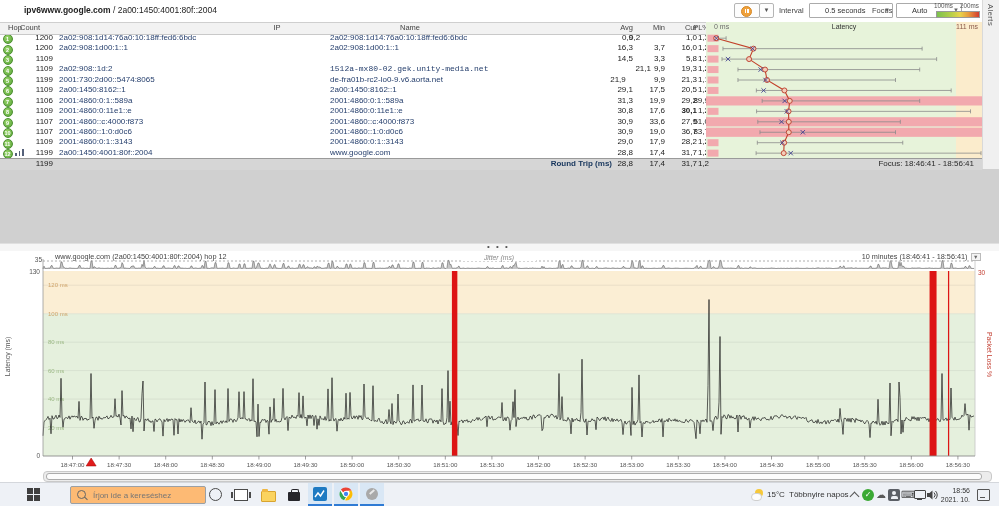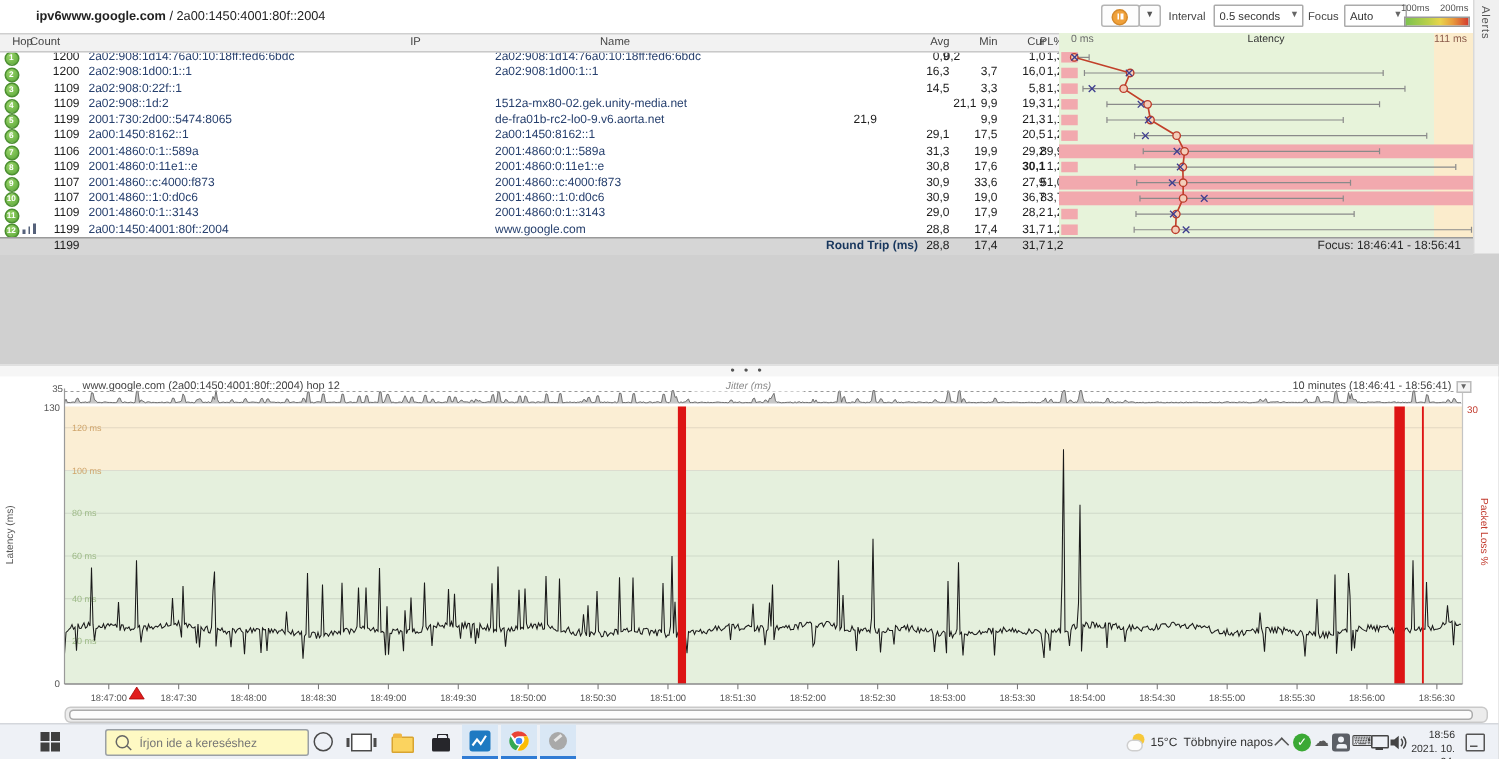--- a/index.html
+++ b/index.html
@@ -4,21 +4,21 @@
 <style>
   html,body{width:999px;height:506px;margin:0;overflow:hidden;background:#d0d0d0;
     font-family:"Liberation Sans",sans-serif;-webkit-font-smoothing:antialiased}
   #app{position:absolute;left:0;top:0;width:999px;height:482px;background:#d0d0d0}
   
   #titlebar{position:absolute;left:0;top:0;width:999px;height:22px;background:#fff;border-bottom:1px solid #d6d6d6}
   #title{position:absolute;left:24px;top:5px;font-size:8.5px;color:#222}
   #title b{font-weight:bold}
   .ctl-label{position:absolute;top:6px;font-size:7.5px;color:#444}
   .ctl-select{position:absolute;top:3px;height:13px;background:#fff;border:1px solid #ababab;border-radius:1px;
-    font-size:7.5px;color:#333;line-height:13px;padding:0 3px;cursor:default}
+    font-size:7.5px;color:#333;line-height:13px;padding:0 15px;cursor:default}
   .ctl-select .arr{position:absolute;right:2px;top:0;color:#666;font-size:6px;line-height:13px}
   #pause-btn{position:absolute;left:734px;top:3px;width:24px;height:13px;background:#fdfdfd;border:1px solid #b5b5b5;border-radius:2px}
   #pause-circle{position:absolute;left:6px;top:1.5px;width:9px;height:9px;border-radius:50%;background:#f0a13a;border:1px solid #d5892a}
   #pause-circle i{position:absolute;top:2.5px;width:1.5px;height:4px;background:#fff}
   #pause-circle i.l{left:2.5px}#pause-circle i.r{left:5px}
   #pause-arrow{position:absolute;left:759px;top:3px;width:13px;height:13px;background:#fdfdfd;border:1px solid #b5b5b5;border-radius:2px;
     font-size:6px;color:#555;text-align:center;line-height:13px}
   #scale-legend{position:absolute;left:936px;top:11px;width:42px;height:5px;border:1px solid #999;
     background:linear-gradient(90deg,#7cc24f 0%,#b9cf4a 35%,#e8d44c 55%,#e89b3c 75%,#d43b2f 100%)}
   #scale-100{position:absolute;left:934px;top:2px;font-size:6.3px;color:#555}
@@ -67,21 +67,21 @@
   #scrollbar{position:absolute;left:43px;top:220px;width:947px;height:9px;background:#ececec;
     border:1px solid #c9c9c9;border-radius:4px;z-index:5}
   #scrollbar .thumb{position:absolute;left:2px;top:1px;width:934px;height:5px;background:#fcfcfc;
     border:1px solid #ababab;border-radius:3px;cursor:grab}
   
   #taskbar{position:absolute;left:0;top:482px;width:999px;height:24px;background:#eef1f6;border-top:1px solid #d4d7dc}
   #start{position:absolute;left:27px;top:5px;width:14px;height:14px;cursor:pointer}
   #start i{position:absolute;width:6px;height:6px;background:#3f3f3f}
   #start i:nth-child(1){left:0;top:0}#start i:nth-child(2){left:7px;top:0}
   #start i:nth-child(3){left:0;top:7px}#start i:nth-child(4){left:7px;top:7px}
-  #search{position:absolute;left:70px;top:3px;width:134px;height:16px;background:#fef9c3;border:1px solid #9aa0a6;border-radius:2px}
+  #search{position:absolute;left:70px;top:3px;width:134px;height:16px;background:#fdba74;border:1px solid #9aa0a6;border-radius:2px}
   #search input{position:absolute;left:20px;top:1px;width:108px;height:12px;border:none;outline:none;font-size:8px;color:#444;
     font-family:"Liberation Sans",sans-serif;background:transparent}
   #mag{position:absolute;left:6px;top:3px;width:7px;height:7px;border:1.2px solid #666;border-radius:50%}
   #mag:after{content:"";position:absolute;left:6px;top:7px;width:4px;height:1.2px;background:#666;transform:rotate(45deg)}
   .tb-cell{position:absolute;top:0;width:24px;height:23px;display:flex;align-items:center;justify-content:center;cursor:pointer}
   .tb-cell.active{background:#d9e7f5;border-bottom:2px solid #2f7bd4;height:21px}
   #cortana-i{width:11px;height:11px;border:1.6px solid #4a4a4a;border-radius:50%}
   #taskview-i{position:relative;width:12px;height:10px;border:1.2px solid #4a4a4a;background:#fff}
   #taskview-i:before,#taskview-i:after{content:"";position:absolute;top:2px;width:2px;height:6px;background:#4a4a4a}
   #taskview-i:before{left:-4px}#taskview-i:after{right:-4px}
@@ -167,42 +167,41 @@
         <span class="c ipc" style="left: 59px; width: 262px;">2a02:908:1d00:1::1</span>
         <span class="c ipc" style="left: 330px; width: 262px;">2a02:908:1d00:1::1</span>
         <span class="c num" style="left: 597px; width: 36px; text-align: right;">16,3</span>
         <span class="c num" style="left: 629px; width: 36px; text-align: right;">3,7</span>
         <span class="c num" style="left: 661px; width: 36px; text-align: right;">16,0</span>
         <span class="c num" style="left: 673px; width: 36px; text-align: right;">1,2</span>
       </div>
       <div class="hoprow">
         <span class="badge">3</span>
         <span class="c num" style="left: 20px; width: 33px; text-align: right;">1109</span>
-        <span class="c ipc" style="left: 59px; width: 262px;">2a02:908:0:22f::1</span>
         <span class="c num" style="left: 597px; width: 36px; text-align: right;">14,5</span>
         <span class="c num" style="left: 629px; width: 36px; text-align: right;">3,3</span>
         <span class="c num" style="left: 661px; width: 36px; text-align: right;">5,8</span>
         <span class="c num" style="left: 673px; width: 36px; text-align: right;">1,3</span>
       </div>
       <div class="hoprow">
         <span class="badge">4</span>
         <span class="c num" style="left: 20px; width: 33px; text-align: right;">1109</span>
         <span class="c ipc" style="left: 59px; width: 262px;">2a02:908::1d:2</span>
-        <span class="c ipc" style="left: 330px; width: 262px;">1512a-mx80-02.gek.unity-media.net</span>
+        <span class="c ipc" style="left: 330px; width: 262px; font-family: Liberation Mono, monospace;">1512a-mx80-02.gek.unity-media.net</span>
         <span class="c num" style="left: 615px; width: 36px; text-align: right;">21,1</span>
         <span class="c num" style="left: 629px; width: 36px; text-align: right;">9,9</span>
         <span class="c num" style="left: 661px; width: 36px; text-align: right;">19,3</span>
         <span class="c num" style="left: 673px; width: 36px; text-align: right;">1,2</span>
       </div>
       <div class="hoprow">
         <span class="badge">5</span>
         <span class="c num" style="left: 20px; width: 33px; text-align: right;">1199</span>
         <span class="c ipc" style="left: 59px; width: 262px;">2001:730:2d00::5474:8065</span>
         <span class="c ipc" style="left: 330px; width: 262px;">de-fra01b-rc2-lo0-9.v6.aorta.net</span>
-        <span class="c num" style="left: 569px; width: 36px; text-align: left;">21,9</span>
+        <span class="c num" style="left: 600px; width: 36px; text-align: center;">21,9</span>
         <span class="c num" style="left: 629px; width: 36px; text-align: right;">9,9</span>
         <span class="c num" style="left: 661px; width: 36px; text-align: right;">21,3</span>
         <span class="c num" style="left: 673px; width: 36px; text-align: right;">1,1</span>
       </div>
       <div class="hoprow">
         <span class="badge">6</span>
         <span class="c num" style="left: 20px; width: 33px; text-align: right;">1109</span>
         <span class="c ipc" style="left: 59px; width: 262px;">2a00:1450:8162::1</span>
         <span class="c ipc" style="left: 330px; width: 262px;">2a00:1450:8162::1</span>
         <span class="c num" style="left: 597px; width: 36px; text-align: right;">29,1</span>

